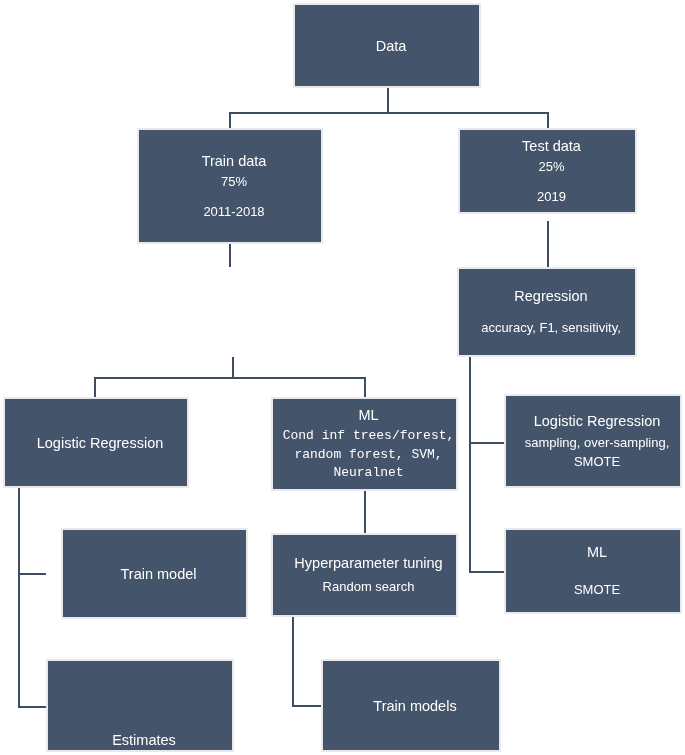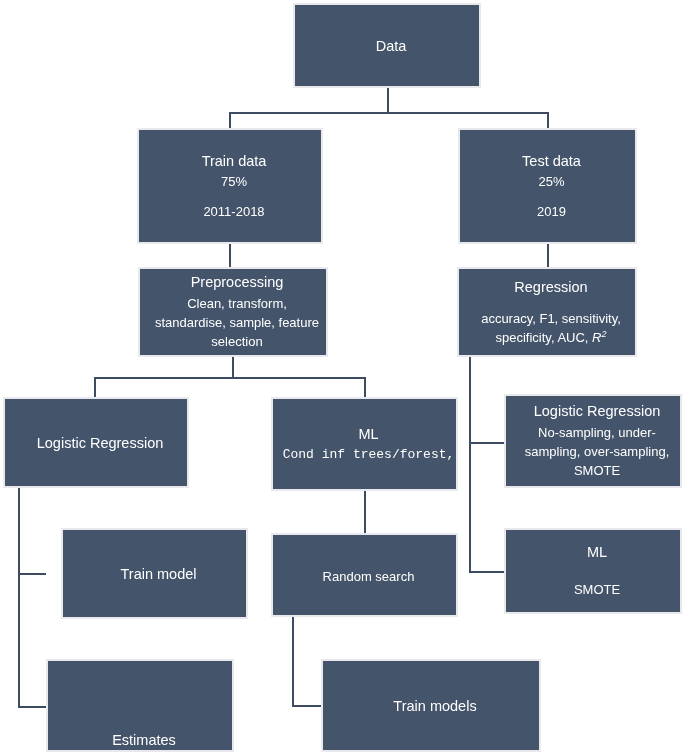--- a/index.html
+++ b/index.html
@@ -107,77 +107,70 @@
   <div class="node" style="left:293px; top:3px; width:188px; height:85px;">
     <div class="title">Data</div>
   </div>
 
   <div class="node" style="left:137px; top:128px; width:186px; height:116px;">
     <div class="title">Train data</div>
     <div class="sub">75%</div>
     <div class="sub tight">2011-2018</div>
   </div>
 
-  <div class="node" style="left:458px; top:128px; width:179px; height:116px;">
+  <div class="node" style="left:458px; top:128px; width:179px; height:86px;">
     <div class="title">Test data</div>
     <div class="sub">25%</div>
     <div class="sub tight">2019</div>
   </div>
 
-  <div class="node" style="left:138px; top:267px; width:190px; height:90px;">
-    <div class="title">Preprocessing</div>
-    <div class="lines" style="margin-top:3px;">
-      <div>Clean, transform,</div>
-      <div style="margin-left:-6px; margin-right:-6px;">standardise, sample, feature</div>
-      <div>selection</div>
-    </div>
-  </div>
 
   <div class="node" style="left:457px; top:267px; width:180px; height:90px;">
     <div class="title">Regression</div>
     <div class="lines" style="margin-top:13px;">
       <div>accuracy, F1, sensitivity,</div>
-      <div><span>specificity, AUC, </span><i>R</i><sup>2</sup></div>
     </div>
   </div>
 
   <div class="node" style="left:3px; top:397px; width:186px; height:91px;">
     <div class="title">Logistic Regression</div>
   </div>
 
   <div class="node" style="left:271px; top:397px; width:187px; height:94px;">
     <div class="title">ML</div>
     <div class="lines" style="margin-top:2px;font-family:Liberation Mono, monospace;">
       <div>Cond inf trees/forest,</div>
+      <div>random forest, SVM,</div>
+      <div>Neuralnet</div>
     </div>
   </div>
 
   <div class="node" style="left:504px; top:394px; width:178px; height:94px;">
     <div class="title">Logistic Regression</div>
     <div class="lines" style="margin-top:3px;">
-      <div>No-sampling, under-</div>
       <div>sampling, over-sampling,</div>
       <div>SMOTE</div>
     </div>
   </div>
 
   <div class="node" style="left:61px; top:528px; width:187px; height:91px;">
     <div class="title">Train model</div>
   </div>
 
   <div class="node" style="left:271px; top:533px; width:187px; height:84px;">
+    <div class="title">Hyperparameter tuning</div>
     <div class="sub" style="margin-top:5px;">Random search</div>
   </div>
 
   <div class="node" style="left:504px; top:528px; width:178px; height:86px;">
     <div class="title">ML</div>
     <div class="sub gap">SMOTE</div>
   </div>
 
   <div class="node" style="left:46px; top:659px; width:188px; height:93px;justify-content:flex-end;">
     <div class="title">Estimates</div>
   </div>
 
-  <div class="node" style="left:321px; top:659px; width:220px; height:93px;">
+  <div class="node" style="left:321px; top:659px; width:180px; height:93px;">
     <div class="title">Train models</div>
   </div>
 
 </div>
 
 </body></html>

